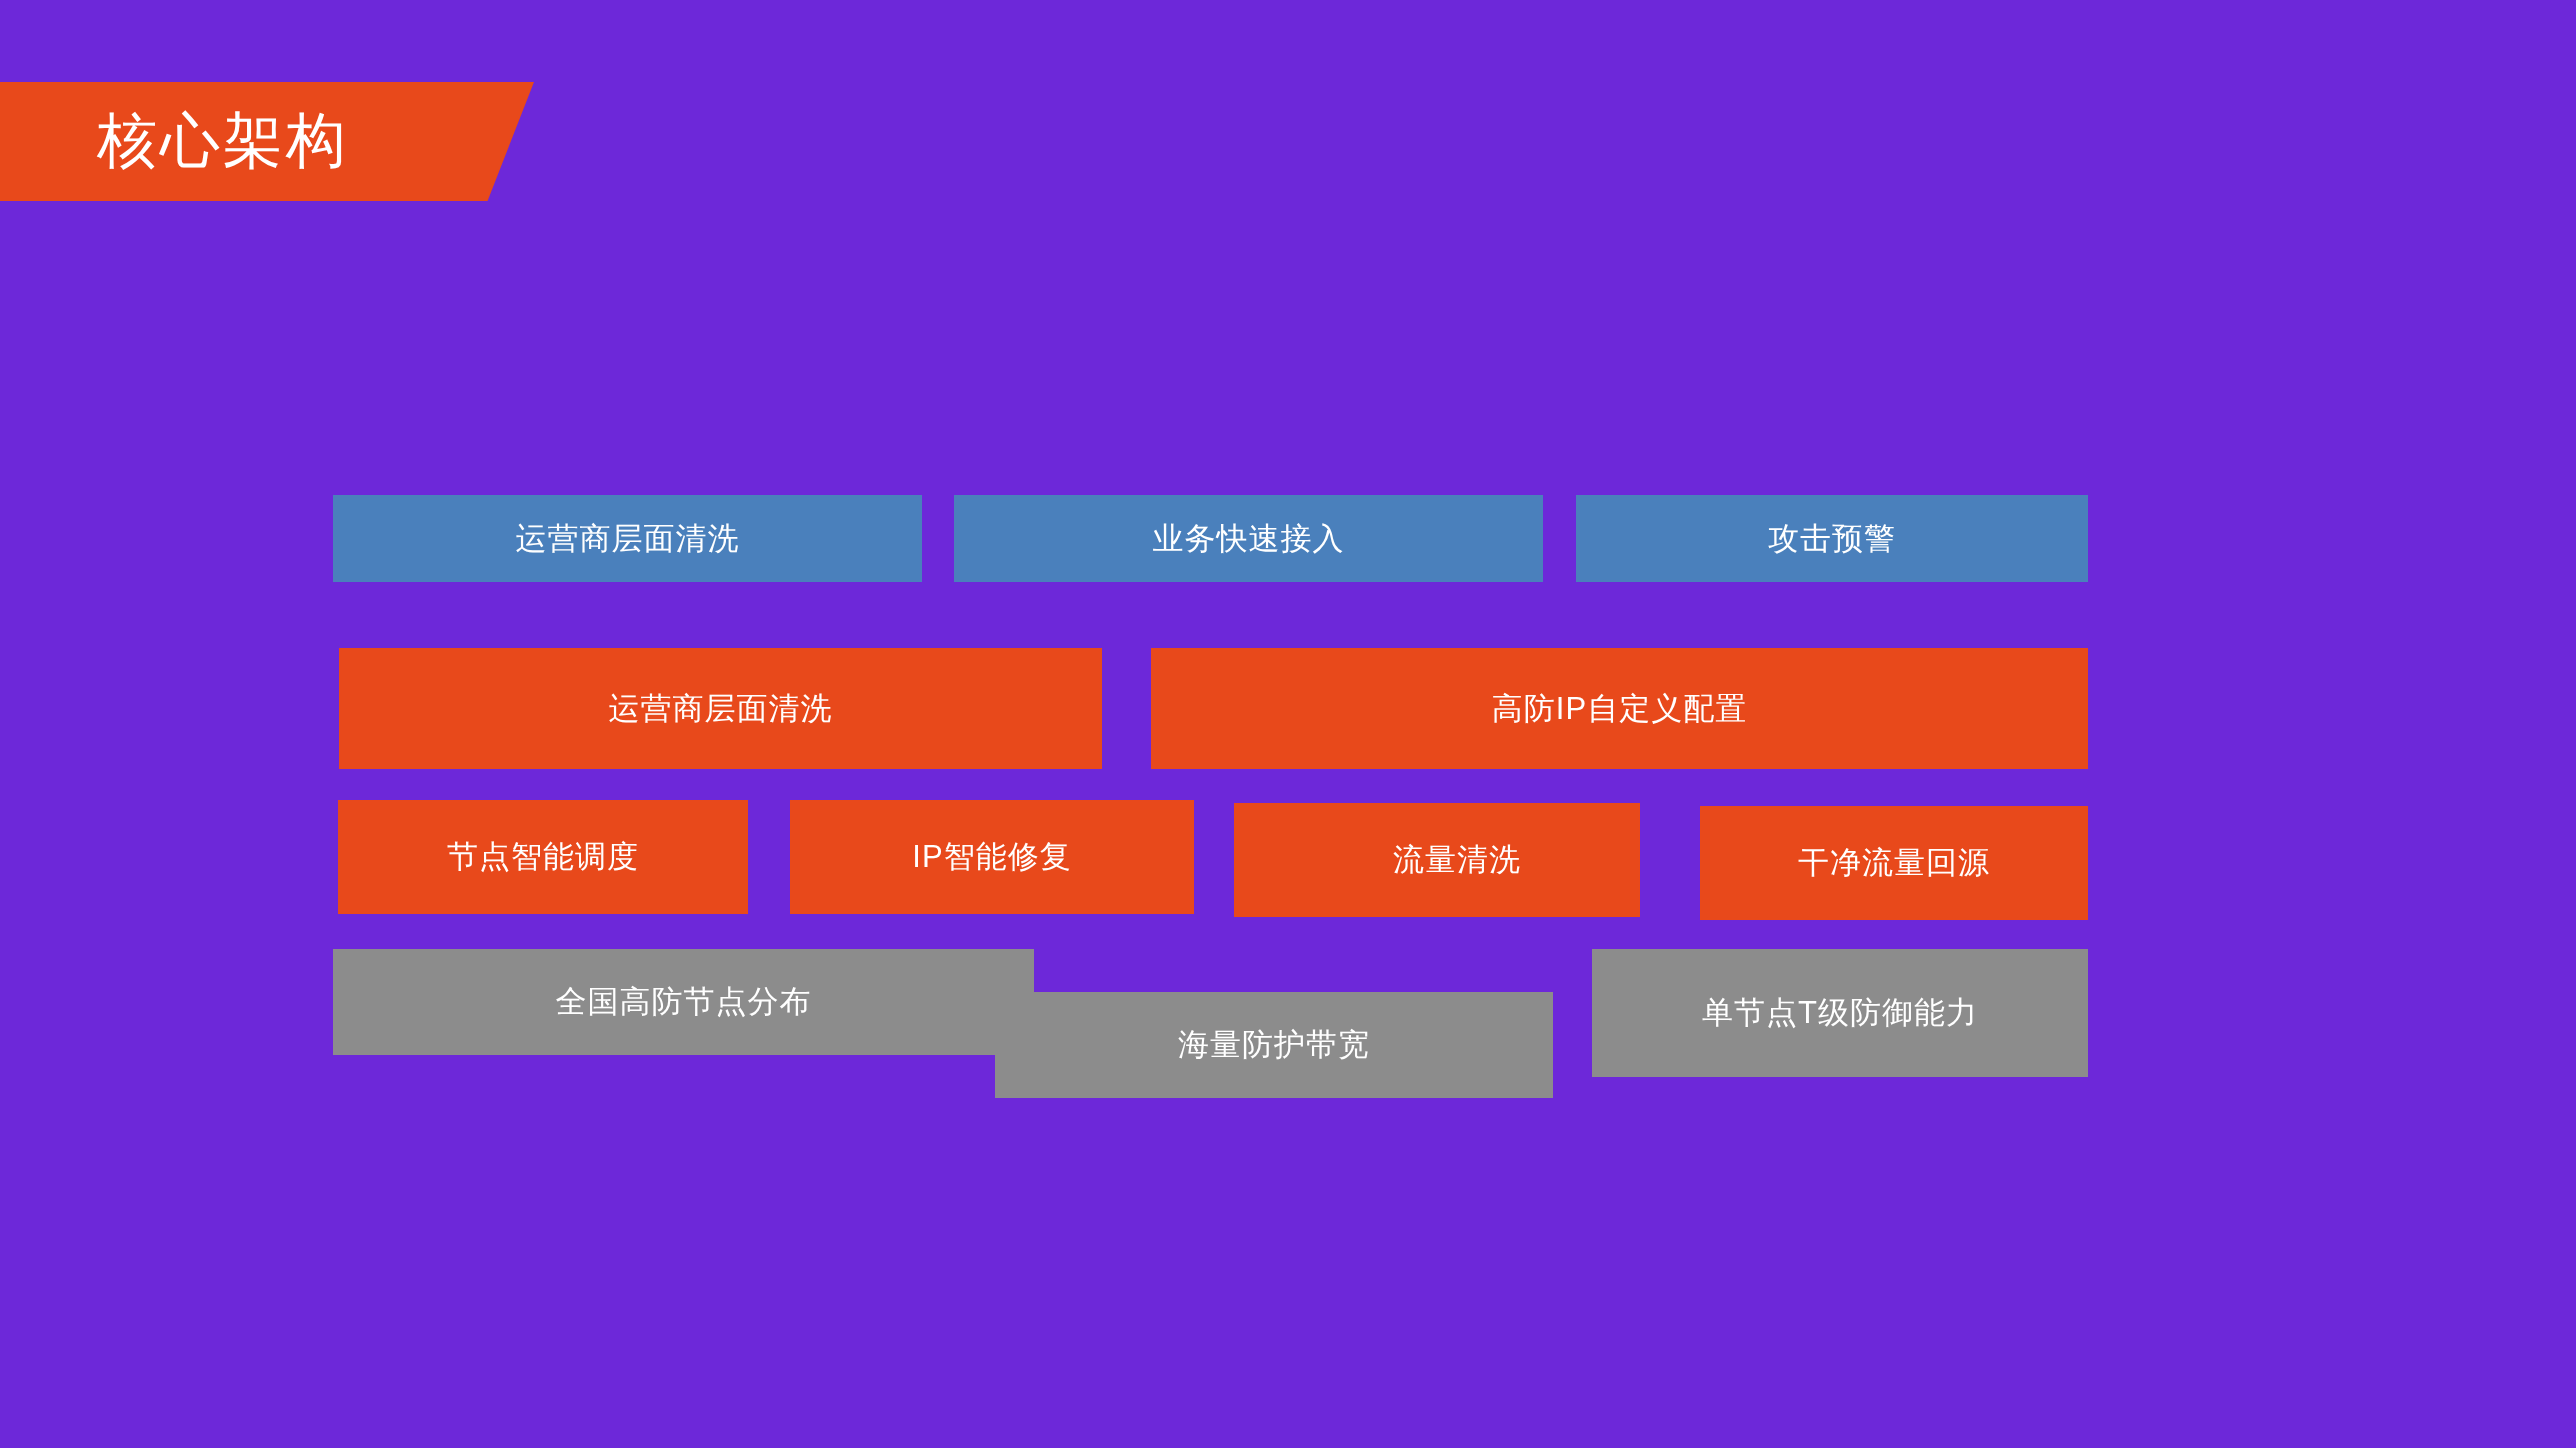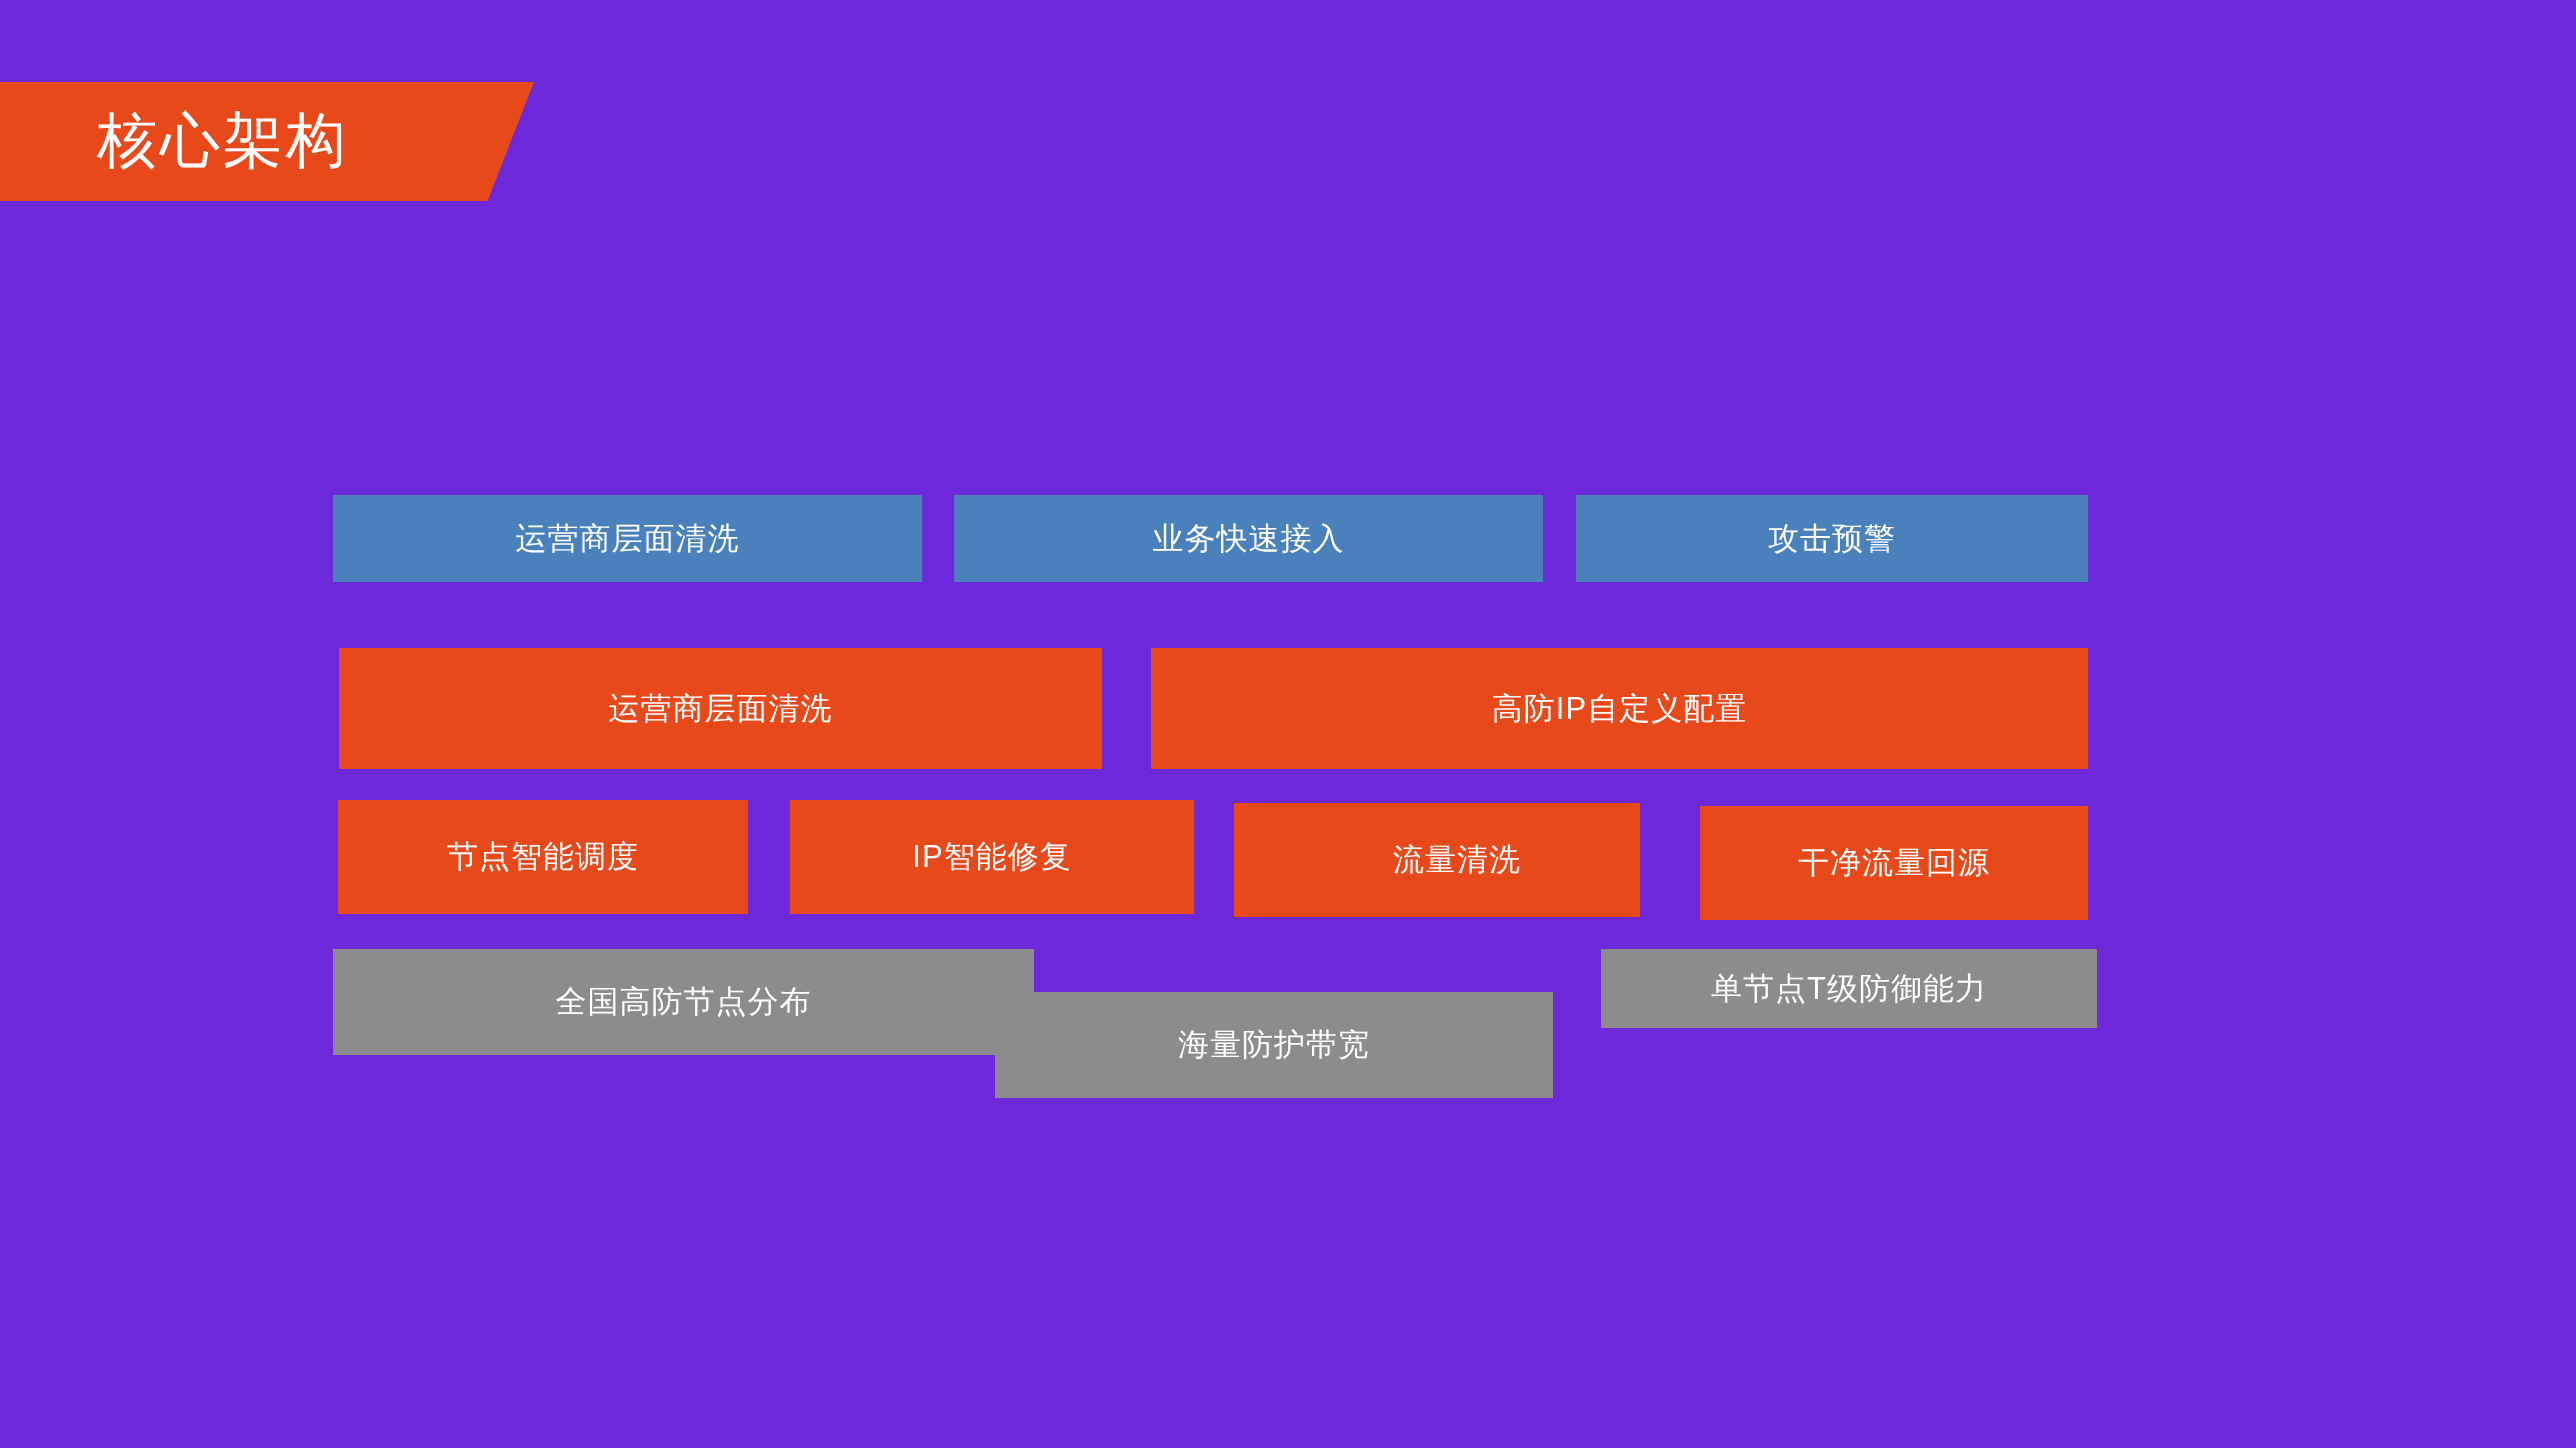--- a/index.html
+++ b/index.html
@@ -76,16 +76,16 @@
   <div class="arch-box tier-orange" style="left:339px; top:648px; width:763px; height:121px;">运营商层面清洗</div>
   <div class="arch-box tier-orange" style="left:1151px; top:648px; width:937px; height:121px;">高防IP自定义配置</div>
 
   <div class="arch-box tier-orange" style="left:338px; top:800px; width:410px; height:114px;">节点智能调度</div>
   <div class="arch-box tier-orange" style="left:790px; top:800px; width:404px; height:114px;">IP智能修复</div>
   <div class="arch-box tier-orange" style="left:1234px; top:803px; width:406px; height:114px;padding-left:40px;">流量清洗</div>
   <div class="arch-box tier-orange" style="left:1700px; top:806px; width:388px; height:114px;">干净流量回源</div>
 
   <div class="arch-box tier-gray" style="left:333px; top:949px; width:701px; height:106px;">全国高防节点分布</div>
   <div class="arch-box tier-gray" style="left:995px; top:949px; width:558px; height:106px;margin-top:43px;">海量防护带宽</div>
-  <div class="arch-box tier-gray" style="left:1592px; top:949px; width:496px; height:79px;margin-left:9px;">单节点T级防御能力</div>
+  <div class="arch-box tier-gray" style="left:1592px; top:949px; width:496px; height:128px;">单节点T级防御能力</div>
 
 </div>
 
 
 </body></html>

